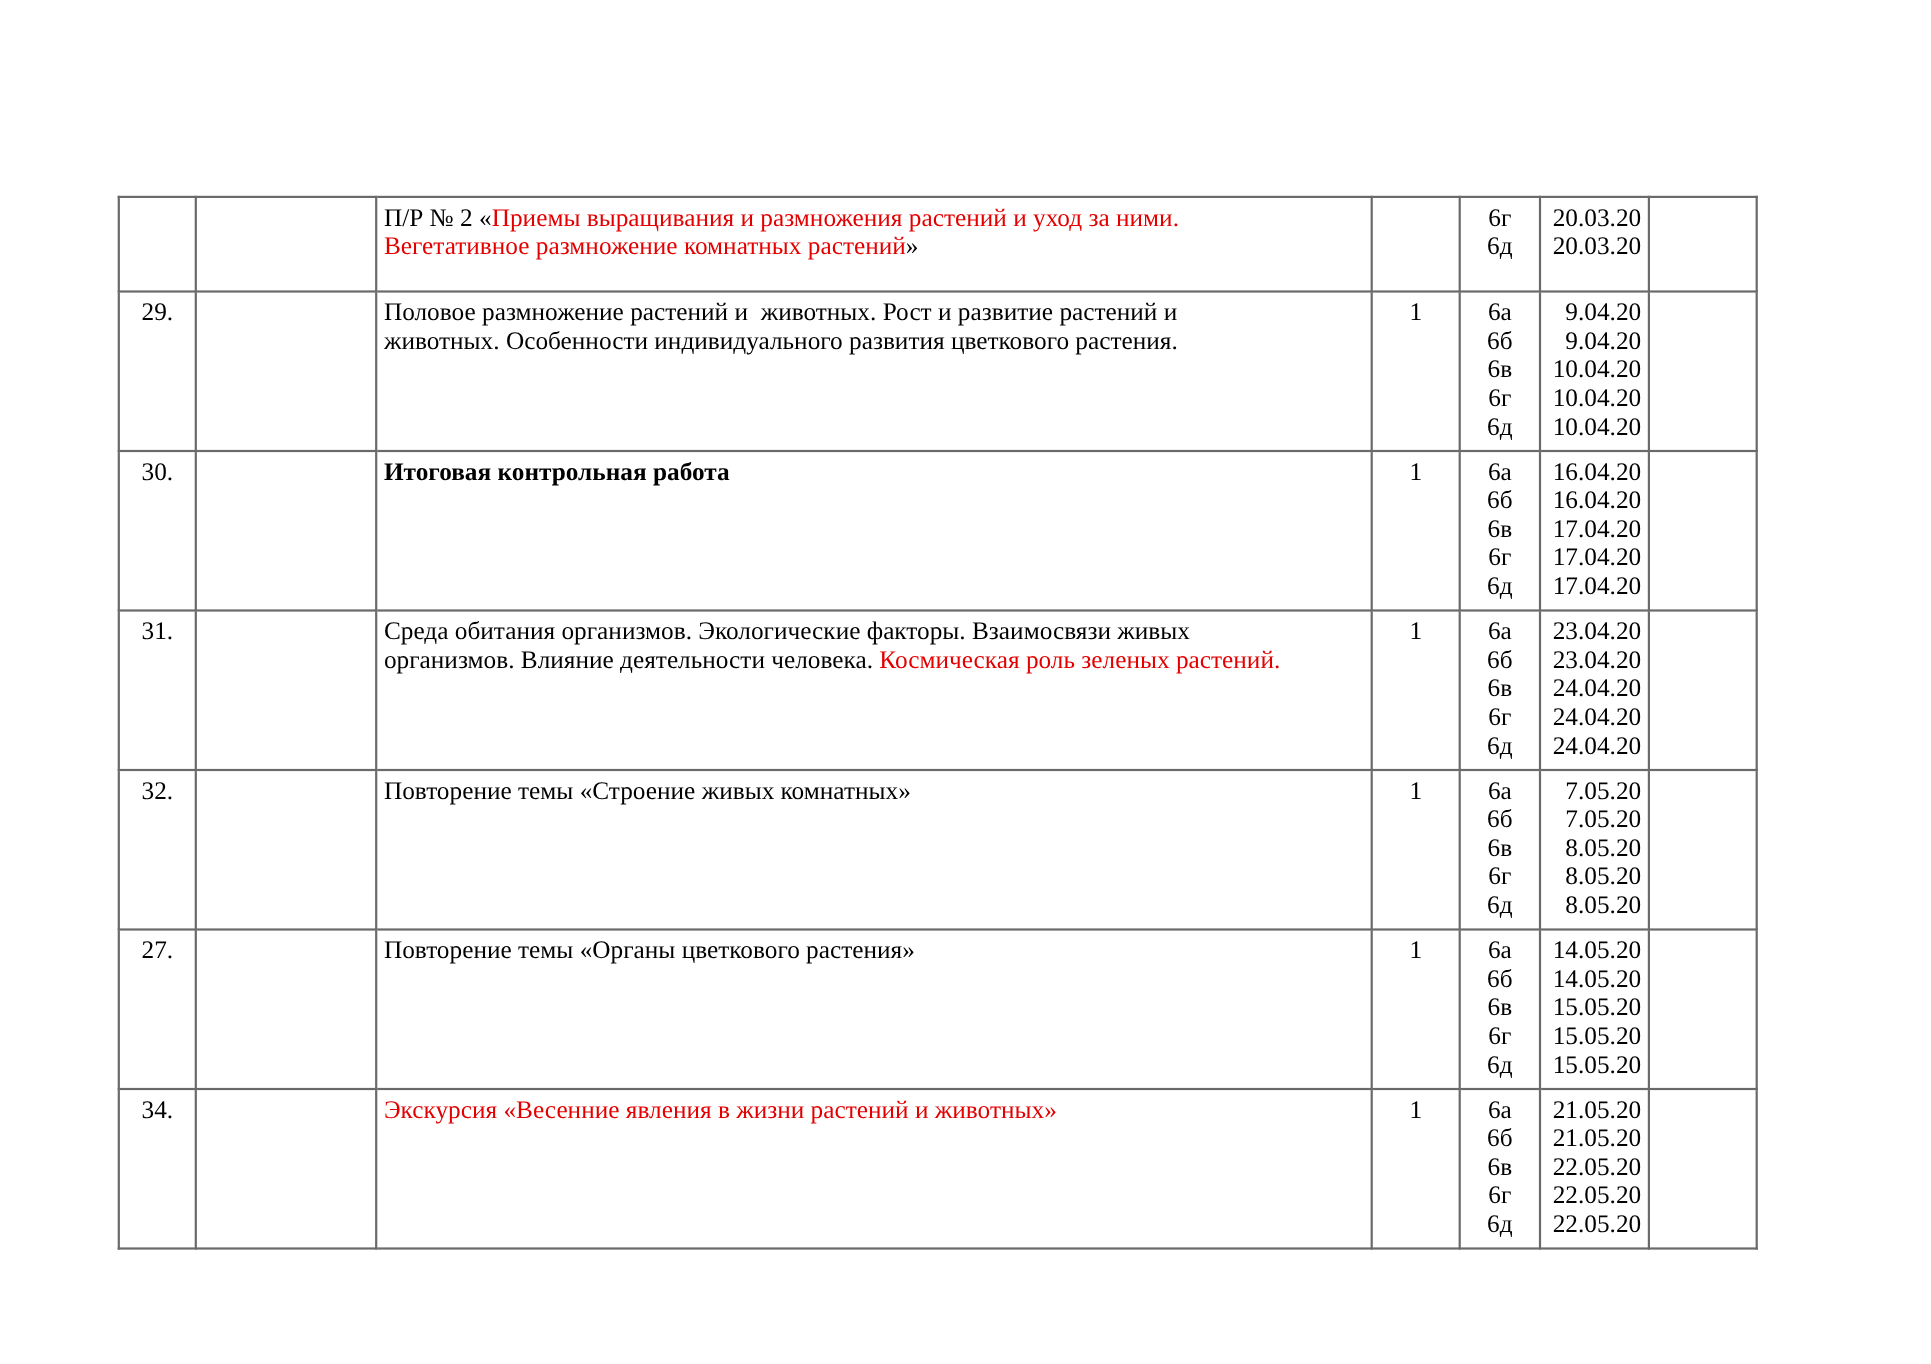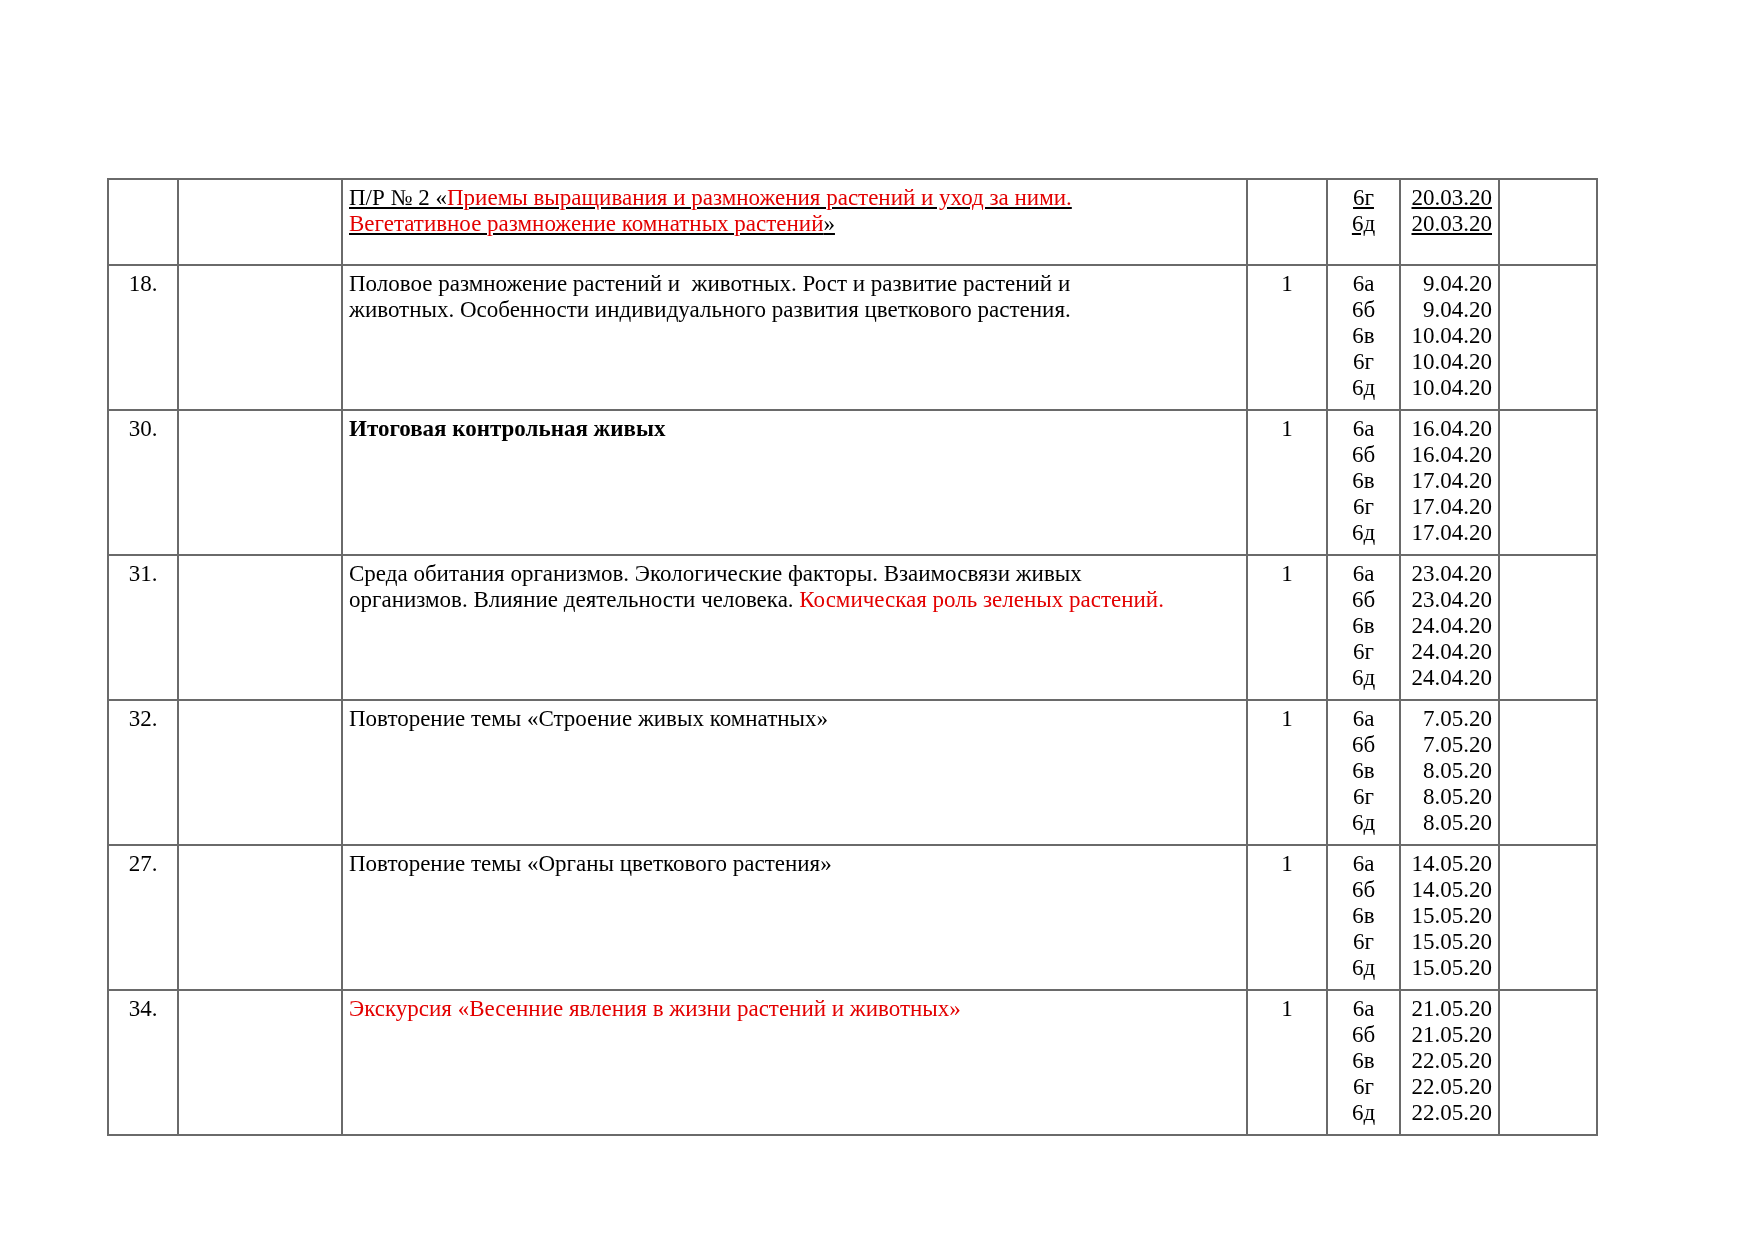--- a/index.html
+++ b/index.html
@@ -29,21 +29,21 @@
     font-size:23px;
     line-height:26px;
   }
   table.lesson-table td{
     border:2px solid var(--border);
     vertical-align:top;
     padding:5px 6px 4px 6px;
     overflow:hidden;
   }
   table.lesson-table tr{height:145px;}
-  table.lesson-table tr:first-child{height:86px;text-decoration:underline;}
+  table.lesson-table tr:first-child{height:86px;}
   td.col-num{text-align:center;padding-left:2px;padding-right:2px;}
   td.col-topic{
     padding-left:10px;padding-right:10px;
     white-space:pre-wrap;
   }
   td.col-hours{text-align:center;}
   td.col-class{text-align:center;}
   td.col-date{text-align:right;padding-right:8px;margin-left:16px;}
   .seg-normal{color:var(--text);}
   .seg-red{color:var(--red);}
@@ -75,21 +75,21 @@
             <div class="line">6г</div>
             <div class="line">6д</div>
           </td>
     <td class="col-date">
             <div class="line">20.03.20</div>
             <div class="line">20.03.20</div>
           </td>
     <td class="col-extra"></td>
   </tr>
         <tr class="t-row">
-    <td class="col-num">18.</td>
+    <td class="col-num">29.</td>
     <td class="col-blank"></td>
     <td class="col-topic"><span class="seg-normal">Половое размножение растений и  животных. Рост и развитие растений и
 животных. Особенности индивидуального развития цветкового растения.</span></td>
     <td class="col-hours">1</td>
     <td class="col-class">
             <div class="line">6а</div>
             <div class="line">6б</div>
             <div class="line">6в</div>
             <div class="line">6г</div>
             <div class="line">6д</div>
@@ -99,21 +99,21 @@
             <div class="line">9.04.20</div>
             <div class="line">10.04.20</div>
             <div class="line">10.04.20</div>
             <div class="line">10.04.20</div>
           </td>
     <td class="col-extra"></td>
   </tr>
         <tr class="t-row">
     <td class="col-num">30.</td>
     <td class="col-blank"></td>
-    <td class="col-topic"><span class="seg-bold">Итоговая контрольная живых</span></td>
+    <td class="col-topic"><span class="seg-bold">Итоговая контрольная работа</span></td>
     <td class="col-hours">1</td>
     <td class="col-class">
             <div class="line">6а</div>
             <div class="line">6б</div>
             <div class="line">6в</div>
             <div class="line">6г</div>
             <div class="line">6д</div>
           </td>
     <td class="col-date">
             <div class="line">16.04.20</div>

